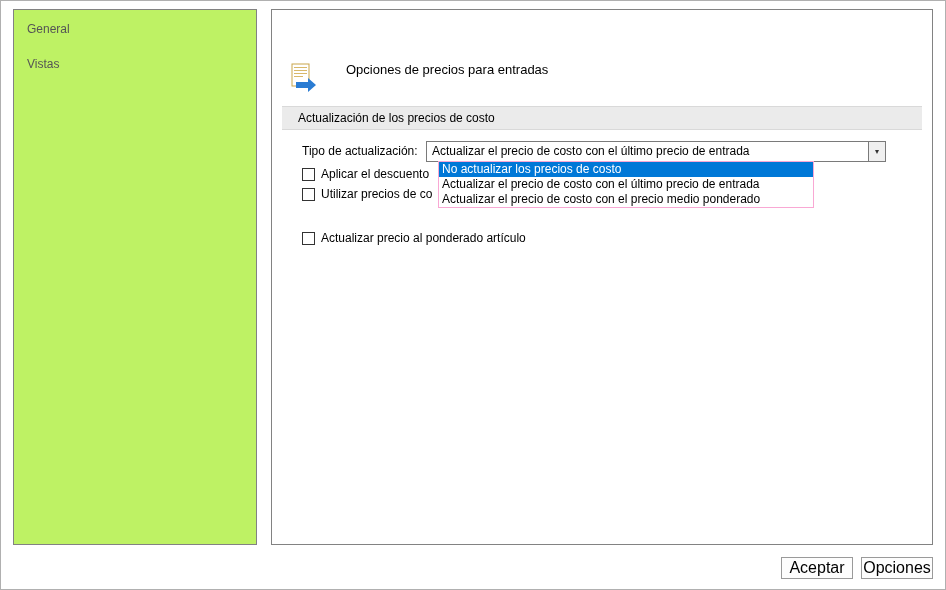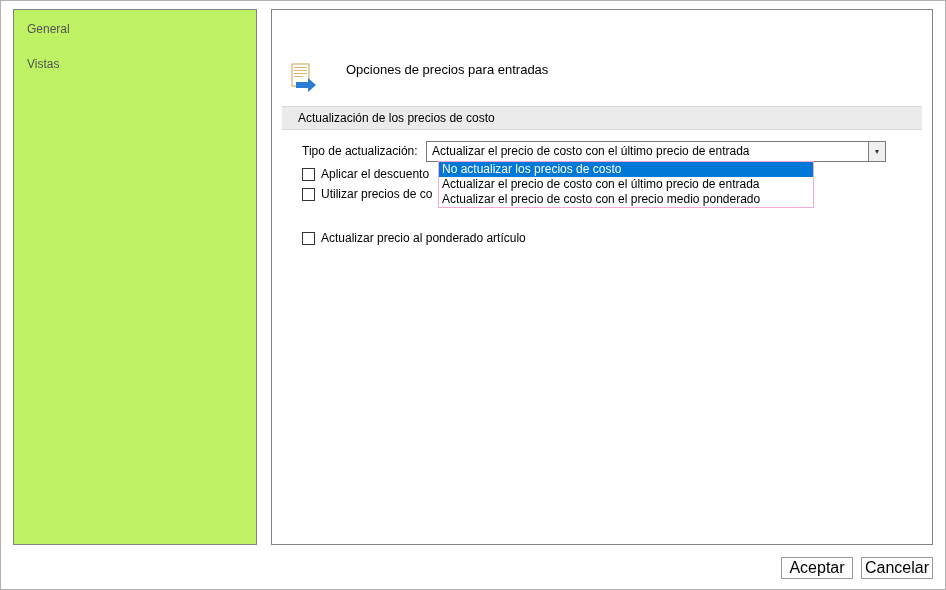--- a/index.html
+++ b/index.html
@@ -256,17 +256,17 @@
 
     </div>
 
   </div>
 
   <div class="footer">
     <div class="btn">
       <span>Aceptar</span>
     </div>
     <div class="btn">
-      <span>Cancelar</span>
+      <span>Opciones</span>
     </div>
   </div>
 
 </div>
 
 </body></html>

